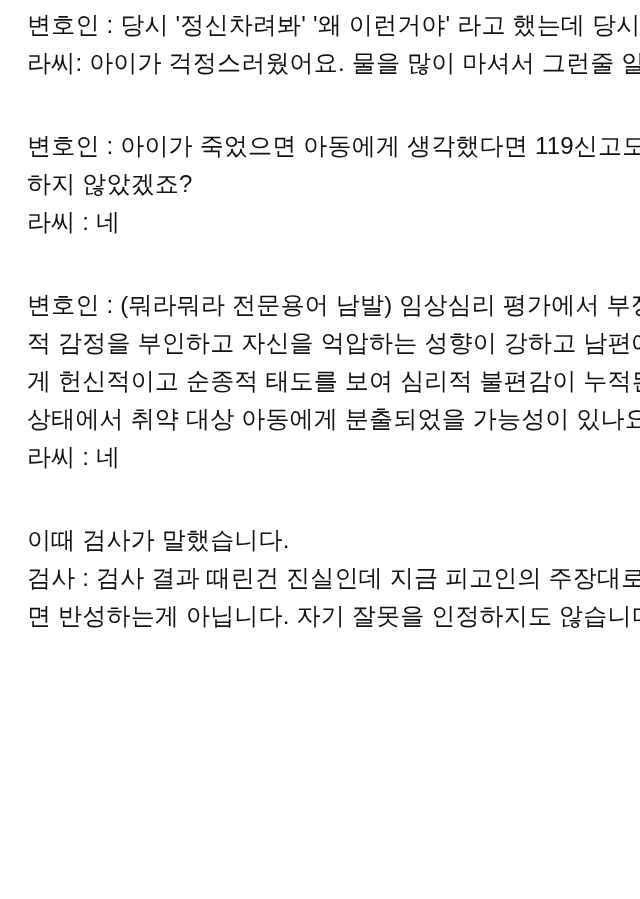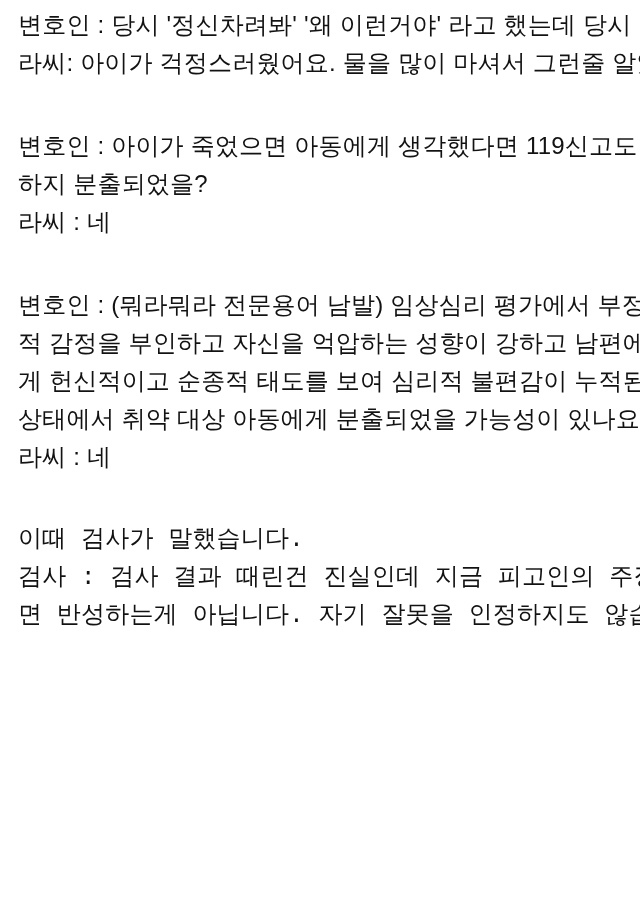--- a/index.html
+++ b/index.html
@@ -9,51 +9,50 @@
   body {
     width: 640px;
     height: 899px;
     background: #ffffff;
     overflow: hidden;
   }
   .doc {
     box-sizing: border-box;
     width: 640px;
     height: 899px;
-    padding: 6px 6px 0 18px;
+    padding: 6px 6px 0 27px;
     font-family: "Liberation Sans", "DejaVu Sans", sans-serif;
     font-size: 24px;
     line-height: 38px;
     font-weight: 400;
     color: #121212;
     letter-spacing: 0.2px;
   }
   .para {
     margin: 0 0 45px 0;
   }
   .para:last-child {
     margin-bottom: 16px;
-    font-family: Liberation Mono, monospace;
   }
   .line {
     white-space: nowrap;
   }
 </style>
 </head>
 <body>
 
 <div class="doc">
   <div class="para">
       <div class="line">변호인 : 당시 '정신차려봐' '왜 이런거야' 라고 했는데 당시</div>
       <div class="line">라씨: 아이가 걱정스러웠어요. 물을 많이 마셔서 그런줄 알았</div>
     </div>
 
   <div class="para">
       <div class="line">변호인 : 아이가 죽었으면 아동에게 생각했다면 119신고도</div>
-      <div class="line">하지 분출되었을?</div>
+      <div class="line">하지 않았겠죠?</div>
       <div class="line">라씨 : 네</div>
     </div>
 
 
   <div class="para">
       <div class="line">변호인 : (뭐라뭐라 전문용어 남발) 임상심리 평가에서 부정</div>
       <div class="line">적 감정을 부인하고 자신을 억압하는 성향이 강하고 남편에</div>
       <div class="line">게 헌신적이고 순종적 태도를 보여 심리적 불편감이 누적된</div>
       <div class="line">상태에서 취약 대상 아동에게 분출되었을 가능성이 있나요?</div>
       <div class="line">라씨 : 네</div>

